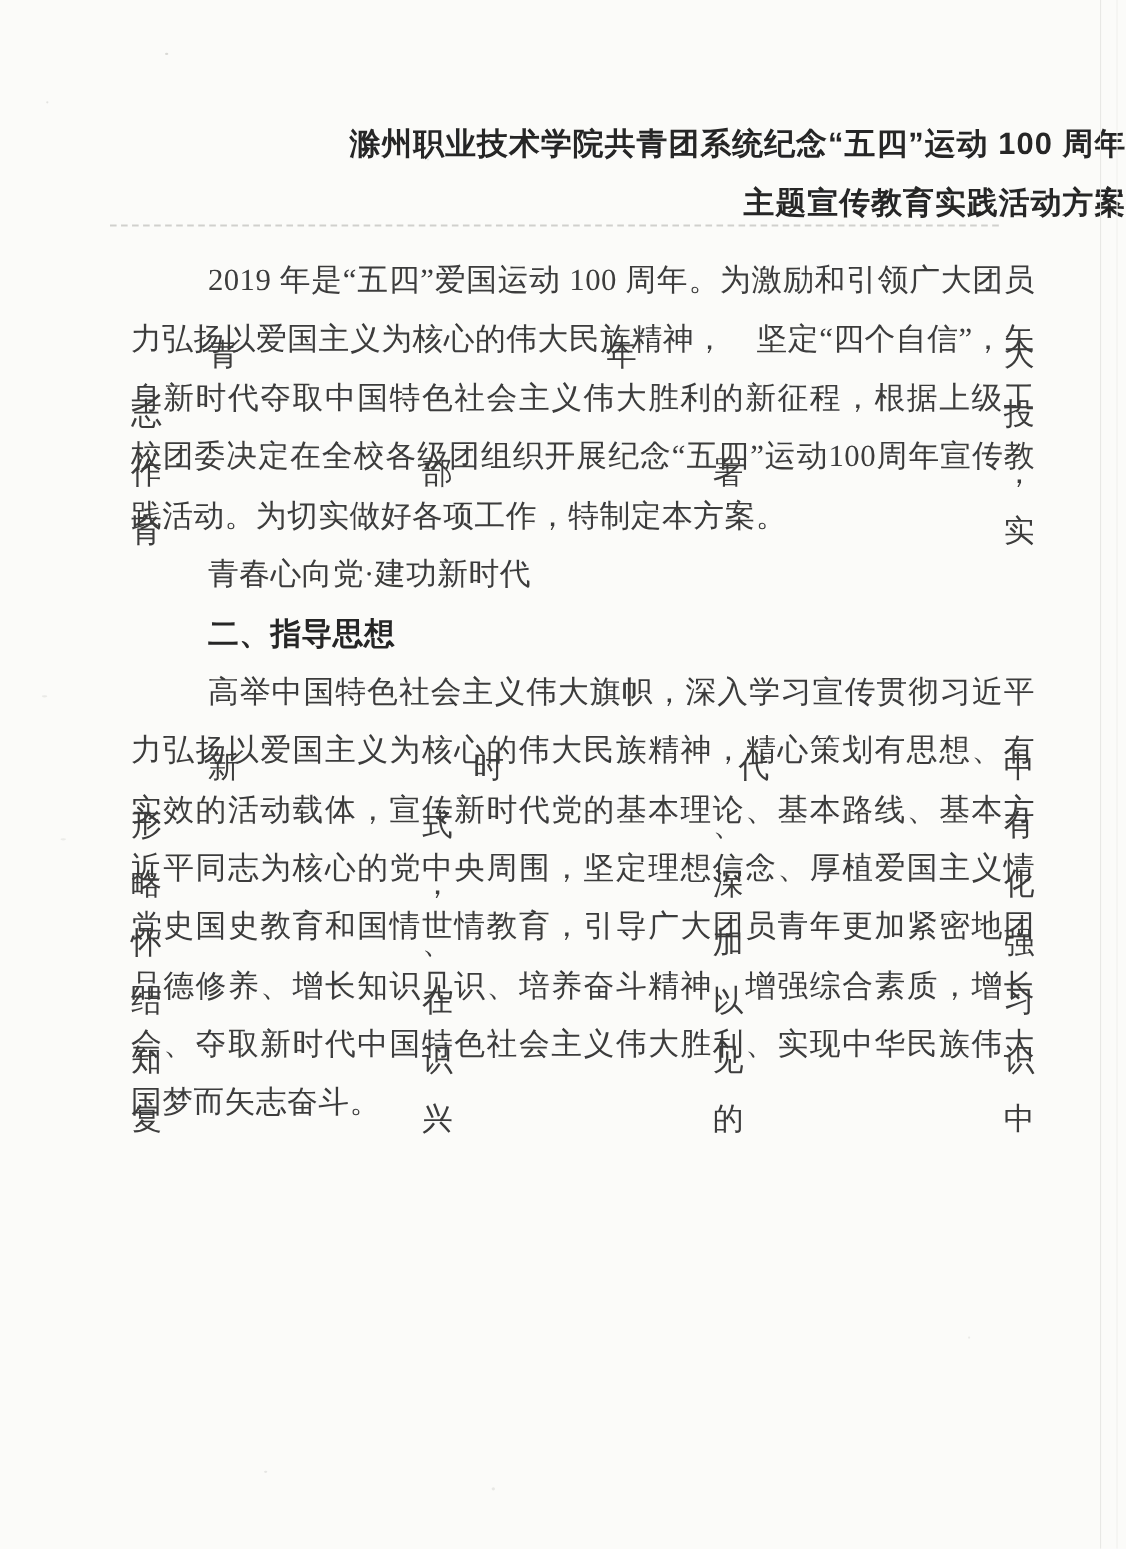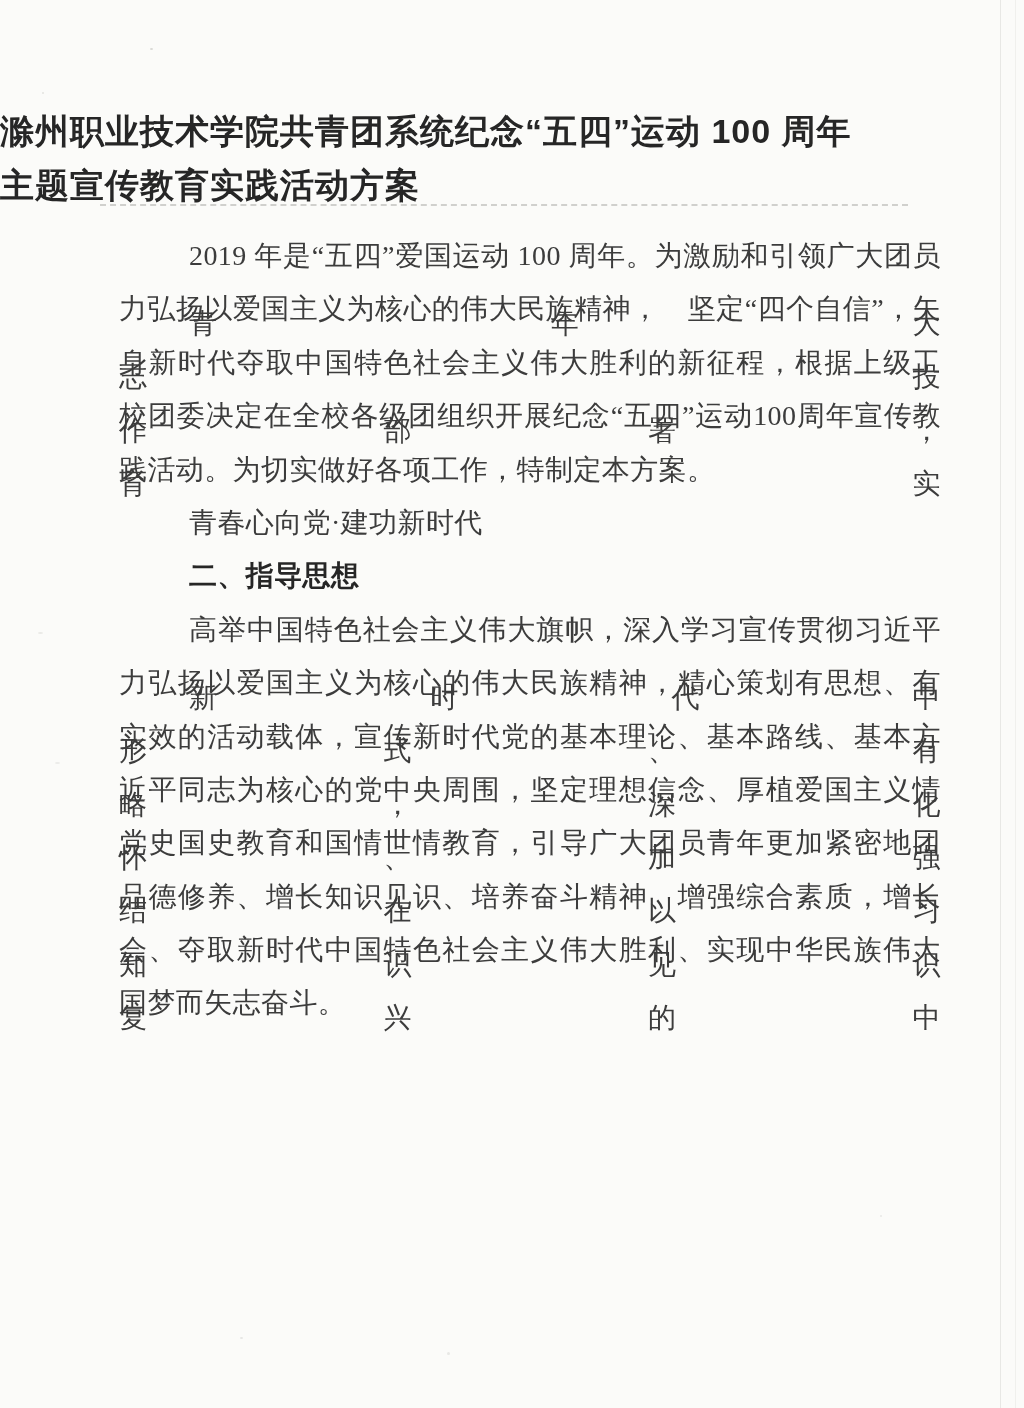--- a/index.html
+++ b/index.html
@@ -14,24 +14,24 @@
     font-family: "Liberation Serif", "DejaVu Serif", serif;
     color: var(--ink, #3c3c3c);
   }
 
   
   .title-wrap {
     position: absolute;
     top: 104px;
     left: 0;
     width: 1024px;
-    text-align: left;
+    text-align: right;
     font-family: "Liberation Sans", "DejaVu Sans", sans-serif;
     font-weight: 700;
-    font-size: 34px;
+    font-size: 28px;
     color: var(--title-ink, #262626);
   }
   .title-line {
     height: 54px;
     line-height: 54px;
     letter-spacing: 1px;
     white-space: nowrap;
   }
 
   

